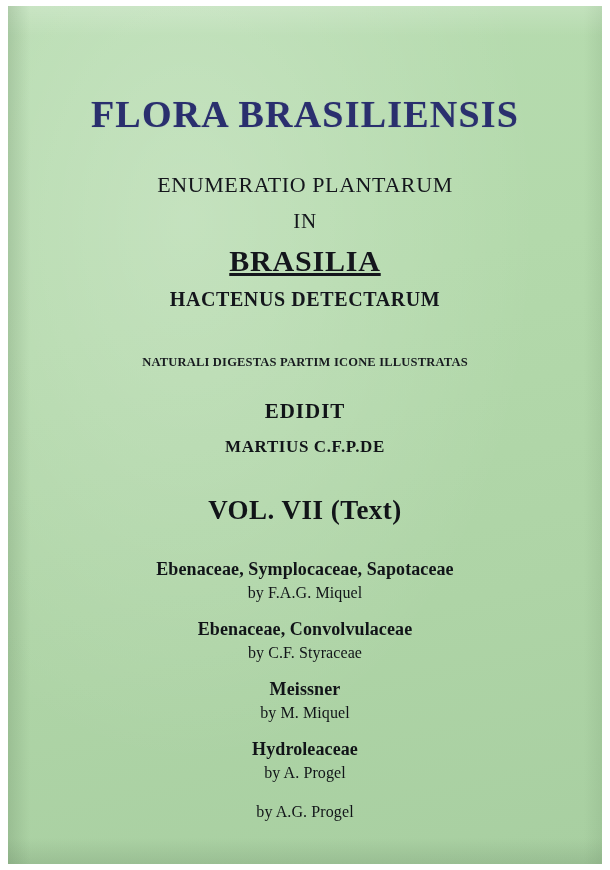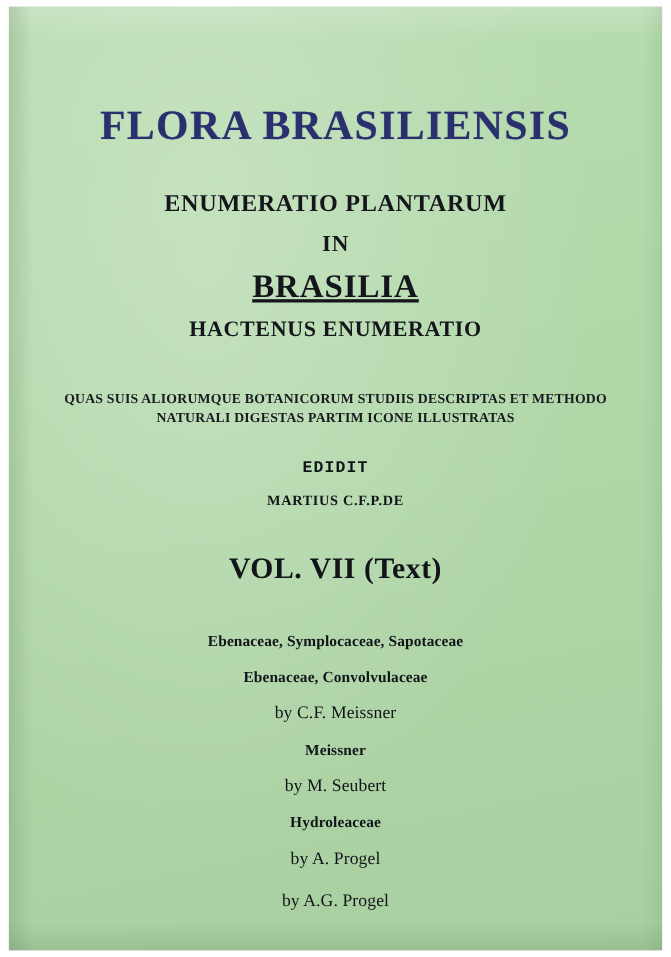--- a/index.html
+++ b/index.html
@@ -60,30 +60,30 @@
     font-weight: bold;
     font-size: 38px;
     letter-spacing: 1.2px;
     color: #2a2f6e;
     text-shadow: 0 0 1px rgba(42,47,110,0.35);
   }
   .sub1 {
     margin: 0;
     padding-top: 36px;
     font-size: 22px;
-    font-weight: bold;
+    font-weight: normal;
     letter-spacing: 0.6px;
     color: #14161c;
     text-align: center;
   }
   .sub2 {
     margin: 0;
     padding-top: 11px;
     font-size: 21px;
-    font-weight: bold;
+    font-weight: normal;
     letter-spacing: 0.6px;
     color: #14161c;
   }
   .sub3 {
     margin: 0;
     padding-top: 10px;
     font-size: 30px;
     font-weight: bold;
     letter-spacing: 0.8px;
     color: #14161c;
@@ -103,48 +103,47 @@
     width: 500px;
     font-size: 12.5px;
     font-weight: bold;
     line-height: 1.45;
     letter-spacing: 0.2px;
     color: #181b20;
   }
   .edidit {
     margin: 0;
     padding-top: 28px;
-    font-size: 15px;
+    font-size: 21px;
     font-weight: bold;
     letter-spacing: 1px;
-    font-family: Liberation Mono, monospace;
   }
   .editor {
     margin: 0;
     padding-top: 13px;
-    font-size: 13px;
+    font-size: 17px;
     font-weight: bold;
     letter-spacing: 0.6px;
   }
   .volume {
     margin: 0;
     padding-top: 38px;
     font-size: 27px;
     font-weight: bold;
     letter-spacing: 0.5px;
   }
   .contents {
     padding-top: 33px;
   }
   .entry {
     margin: 0;
   }
   .entry .fam {
-    margin: 11px;
-    font-size: 14px;
+    margin: 0;
+    font-size: 18px;
     font-weight: bold;
     letter-spacing: 0.1px;
   }
   .entry .auth {
     margin: 0;
     padding-top: 4px;
     font-size: 16px;
     font-weight: normal;
     letter-spacing: 0.1px;
   }
@@ -157,46 +156,46 @@
 
 <div class="page">
   <div class="cover">
     <div class="content">
 
       <h1 class="main-title">FLORA BRASILIENSIS</h1>
 
       <p class="sub1">ENUMERATIO PLANTARUM</p>
       <p class="sub2">IN</p>
       <p class="sub3">BRASILIA</p>
-      <p class="sub4">HACTENUS ENUMERATIO</p>
+      <p class="sub4">HACTENUS DETECTARUM</p>
 
       <div class="blurb">
-        <div>QUAS SUIS ALIORUMQUE BOTANICORUM STUDIIS DESCRIPTAS ET METHODO</div>
         <div>NATURALI DIGESTAS PARTIM ICONE ILLUSTRATAS</div>
       </div>
 
       <p class="edidit">EDIDIT</p>
       <p class="editor">MARTIUS C.F.P.DE</p>
 
       <p class="volume">VOL. VII (Text)</p>
 
       <div class="contents">
 
         <div class="entry">
           <p class="fam">Ebenaceae, Symplocaceae, Sapotaceae</p>
+          <p class="auth">by F.A.G. Miquel</p>
         </div>
 
         <div class="entry">
           <p class="fam">Ebenaceae, Convolvulaceae</p>
-          <p class="auth">by C.F. Meissner</p>
+          <p class="auth">by C.F. Styraceae</p>
         </div>
 
         <div class="entry">
           <p class="fam">Meissner</p>
-          <p class="auth">by M. Seubert</p>
+          <p class="auth">by M. Miquel</p>
         </div>
 
         <div class="entry">
           <p class="fam">Hydroleaceae</p>
           <p class="auth">by A. Progel</p>
         </div>
 
         <div class="entry">
           <p class="auth">by A.G. Progel</p>
         </div>

